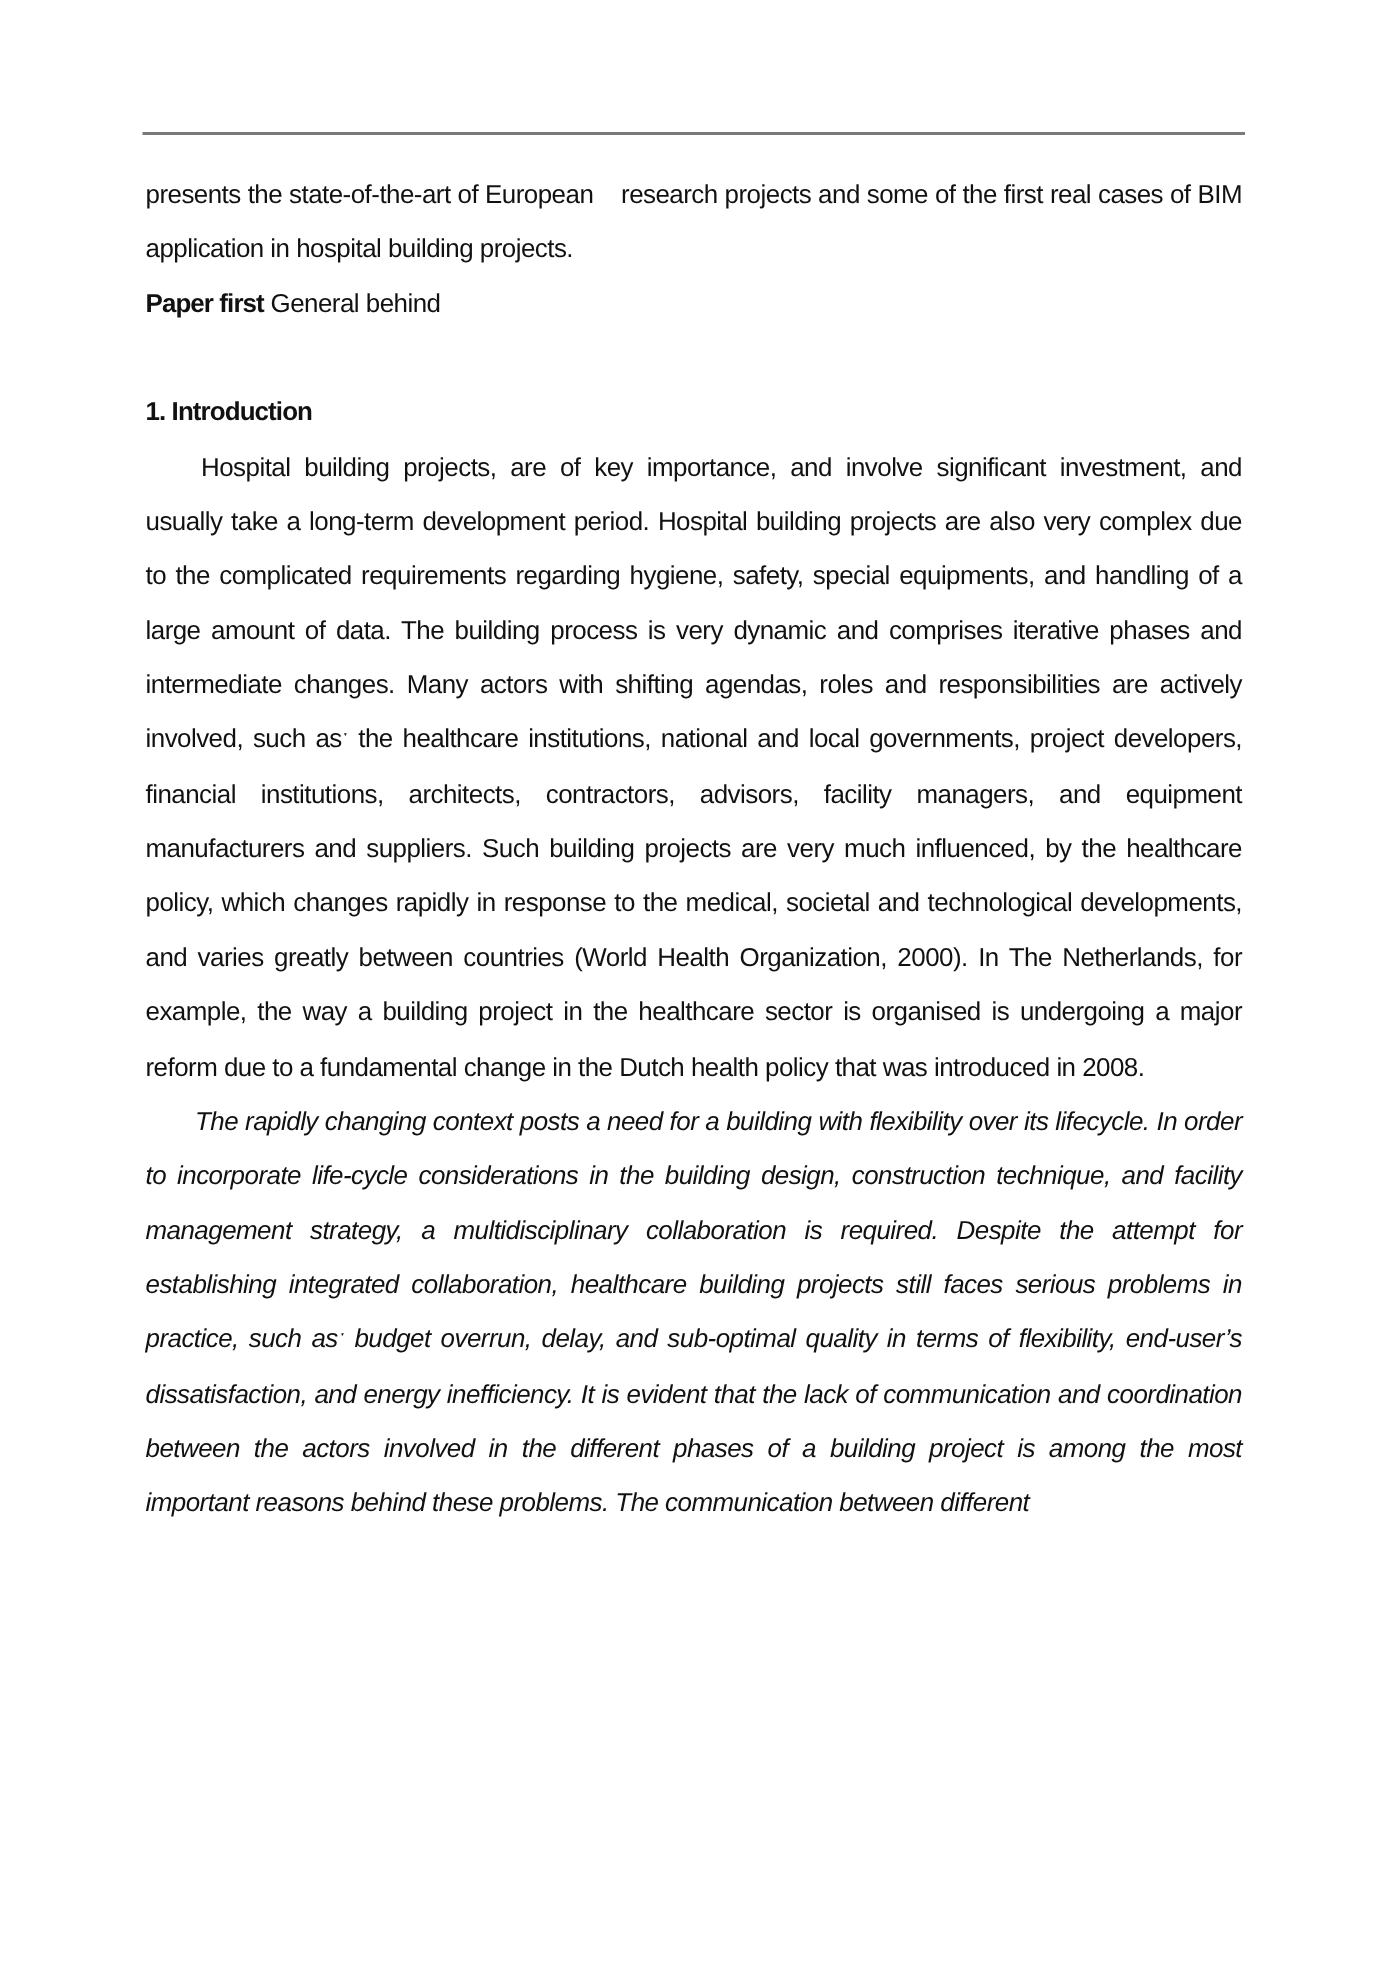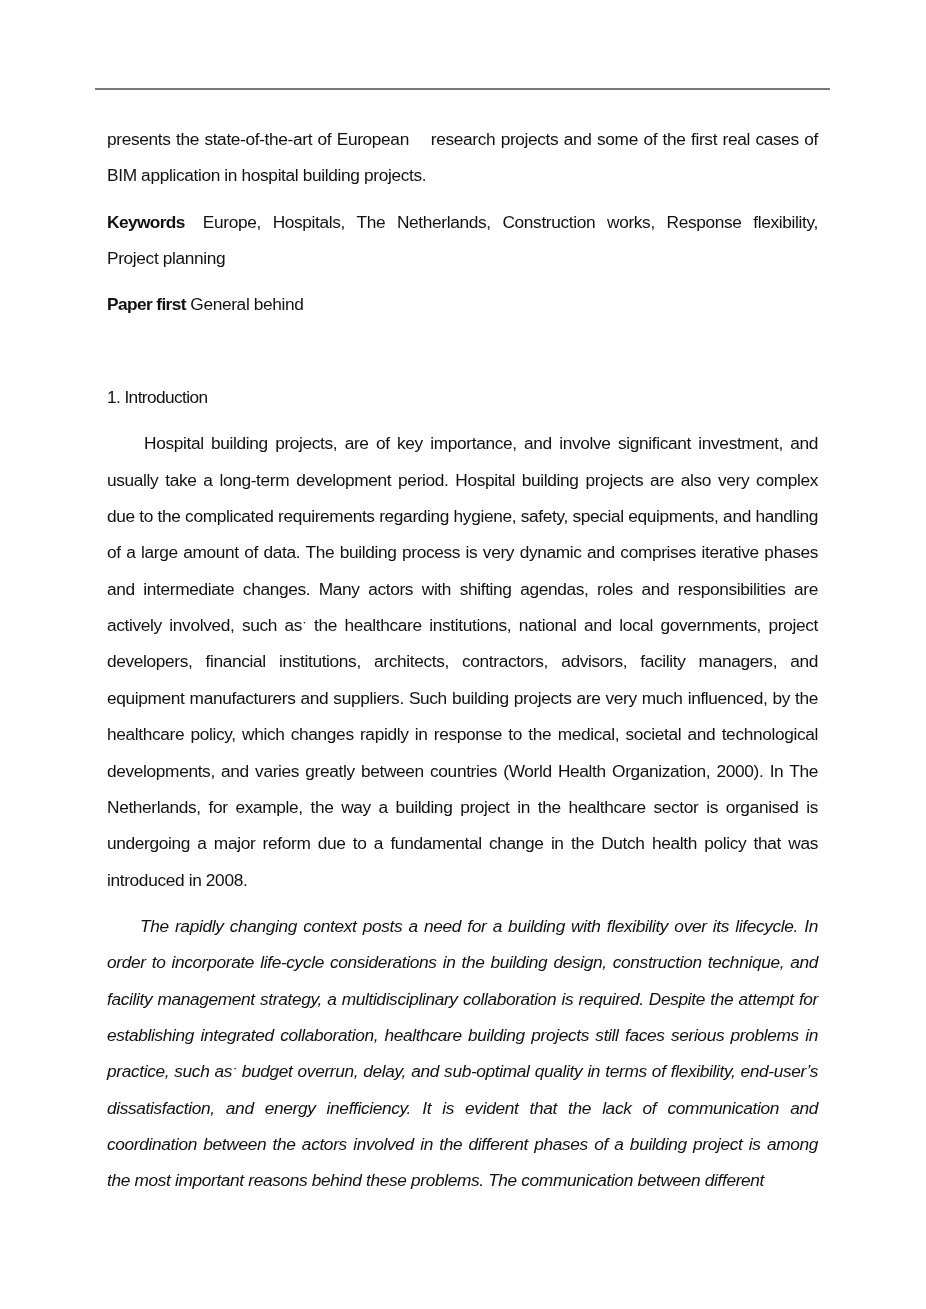--- a/index.html
+++ b/index.html
@@ -26,45 +26,44 @@
     .page {
       position: absolute;
       left: 97px;
       top: 111px;
       width: 731px;
       font-size: 17.3px;
       line-height: 36.35px;
       letter-spacing: -0.35px;
     }
     .page p {
-      margin: 10px;
+      margin: 0;
       text-align: justify;
     }
     .indent-a { text-indent: 37px; }
     .indent-b { text-indent: 33px; font-style: italic; }
     .label {
       font-weight: bold;
       letter-spacing: -0.6px;
     }
     .kw-gap { display: inline-block; width: 18px; }
     .spacer { height: 36.35px; }
     .heading {
-      font-weight: normal;
+      font-weight: bold;
       letter-spacing: -0.6px;
     }
   </style>
 </head>
 <body>
 
 <div class="rule"></div>
 
 <div class="page">
   <p>presents the state-of-the-art of European&nbsp;&nbsp;&nbsp; research projects and some of the first real cases of BIM application in hospital building projects.</p>
 
-  <p><span class="label">Keywords</span><span class="kw-gap"></span><span>Europe, Hospitals, The Netherlands, Construction works, Response flexibility, Project planning</span></p>
 
   <p><span class="label">Paper first</span> <span>General behind</span></p>
 
   <div class="spacer"></div>
 
   <p class="heading">1. Introduction</p>
 
   <p class="indent-a">Hospital building projects, are of key importance, and involve significant investment, and usually take a long-term development period. Hospital building projects are also very complex due to the complicated requirements regarding hygiene, safety, special equipments, and handling of a large amount of data. The building process is very dynamic and comprises iterative phases and intermediate changes. Many actors with shifting agendas, roles and responsibilities are actively involved, such asˑ the healthcare institutions, national and local governments, project developers, financial institutions, architects, contractors, advisors, facility managers, and equipment manufacturers and suppliers. Such building projects are very much influenced, by the healthcare policy, which changes rapidly in response to the medical, societal and technological developments, and varies greatly between countries (World Health Organization, 2000). In The Netherlands, for example, the way a building project in the healthcare sector is organised is undergoing a major reform due to a fundamental change in the Dutch health policy that was introduced in 2008.</p>
 
   <p class="indent-b">The rapidly changing context posts a need for a building with flexibility over its lifecycle. In order to incorporate life-cycle considerations in the building design, construction technique, and facility management strategy, a multidisciplinary collaboration is required. Despite the attempt for establishing integrated collaboration, healthcare building projects still faces serious problems in practice, such asˑ budget overrun, delay, and sub-optimal quality in terms of flexibility, end-user’s dissatisfaction, and energy inefficiency. It is evident that the lack of communication and coordination between the actors involved in the different phases of a building project is among the most important reasons behind these problems. The communication between different</p>

